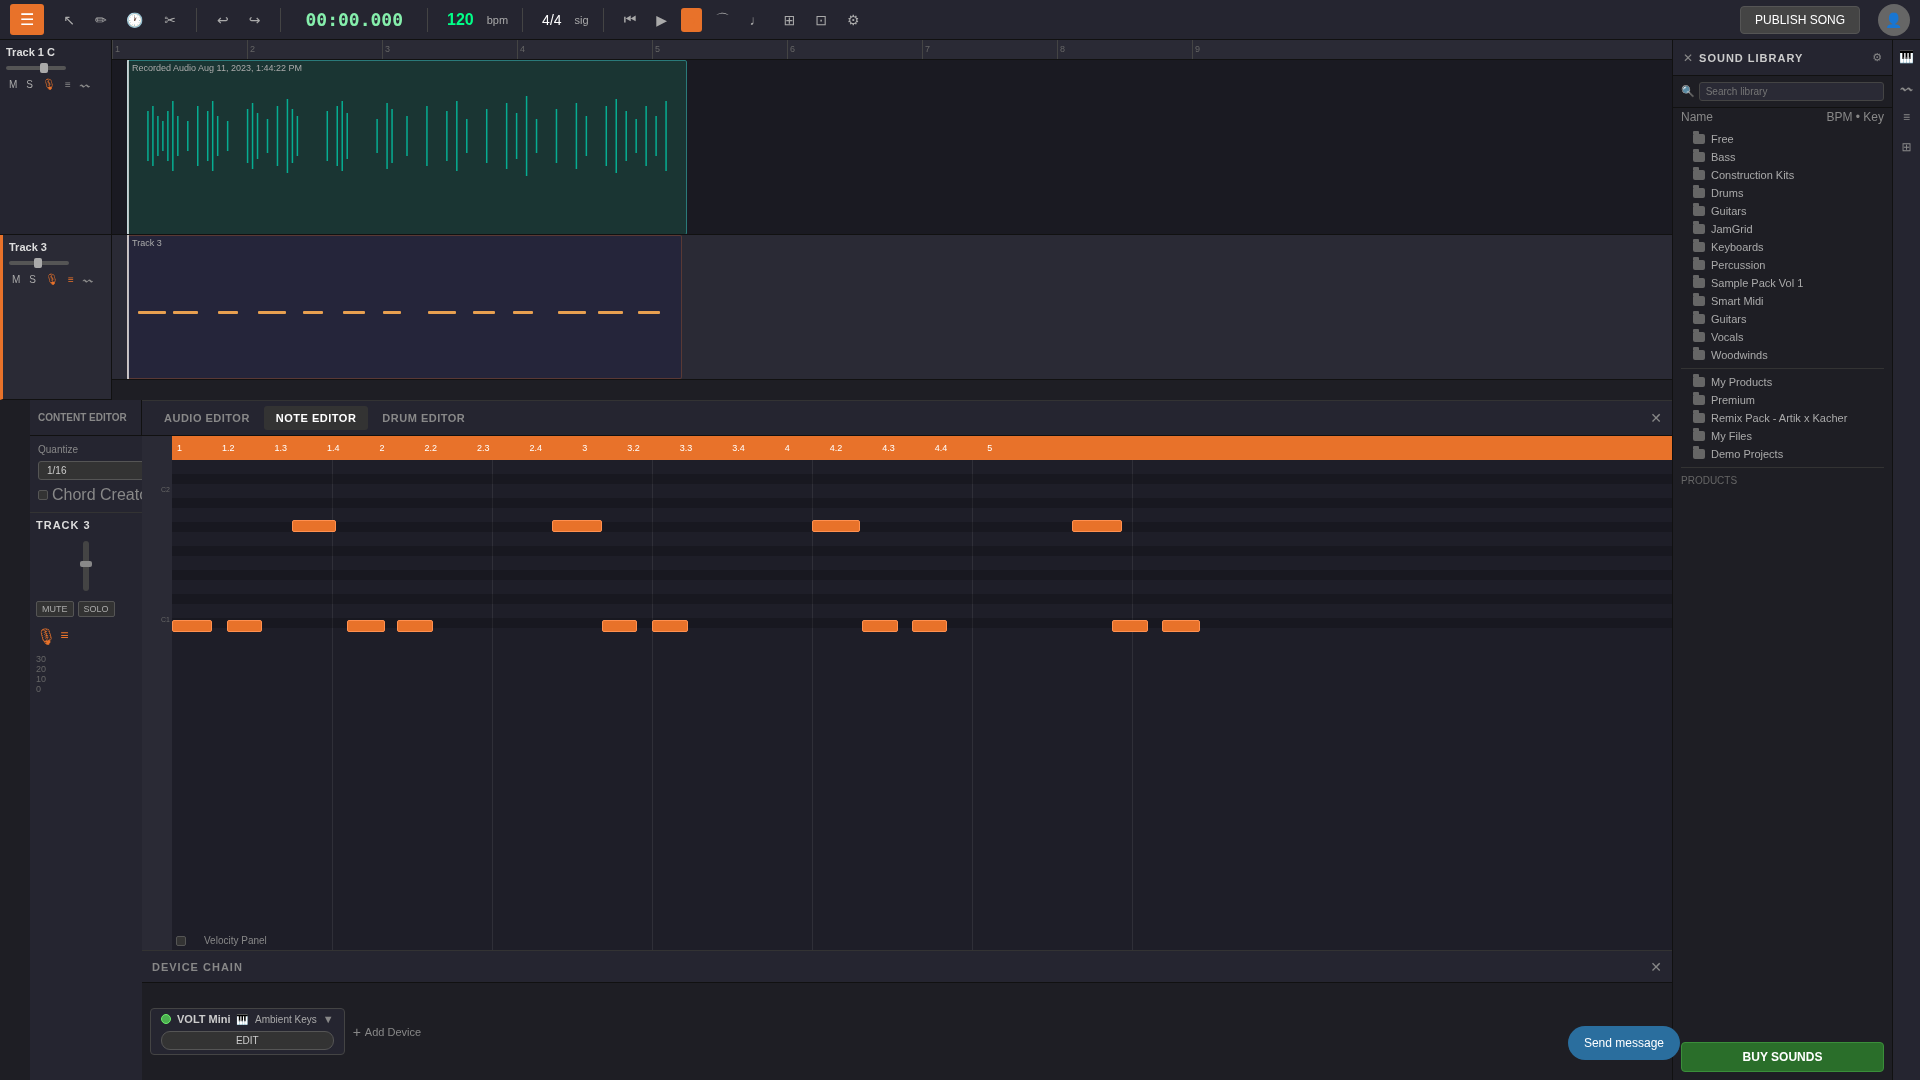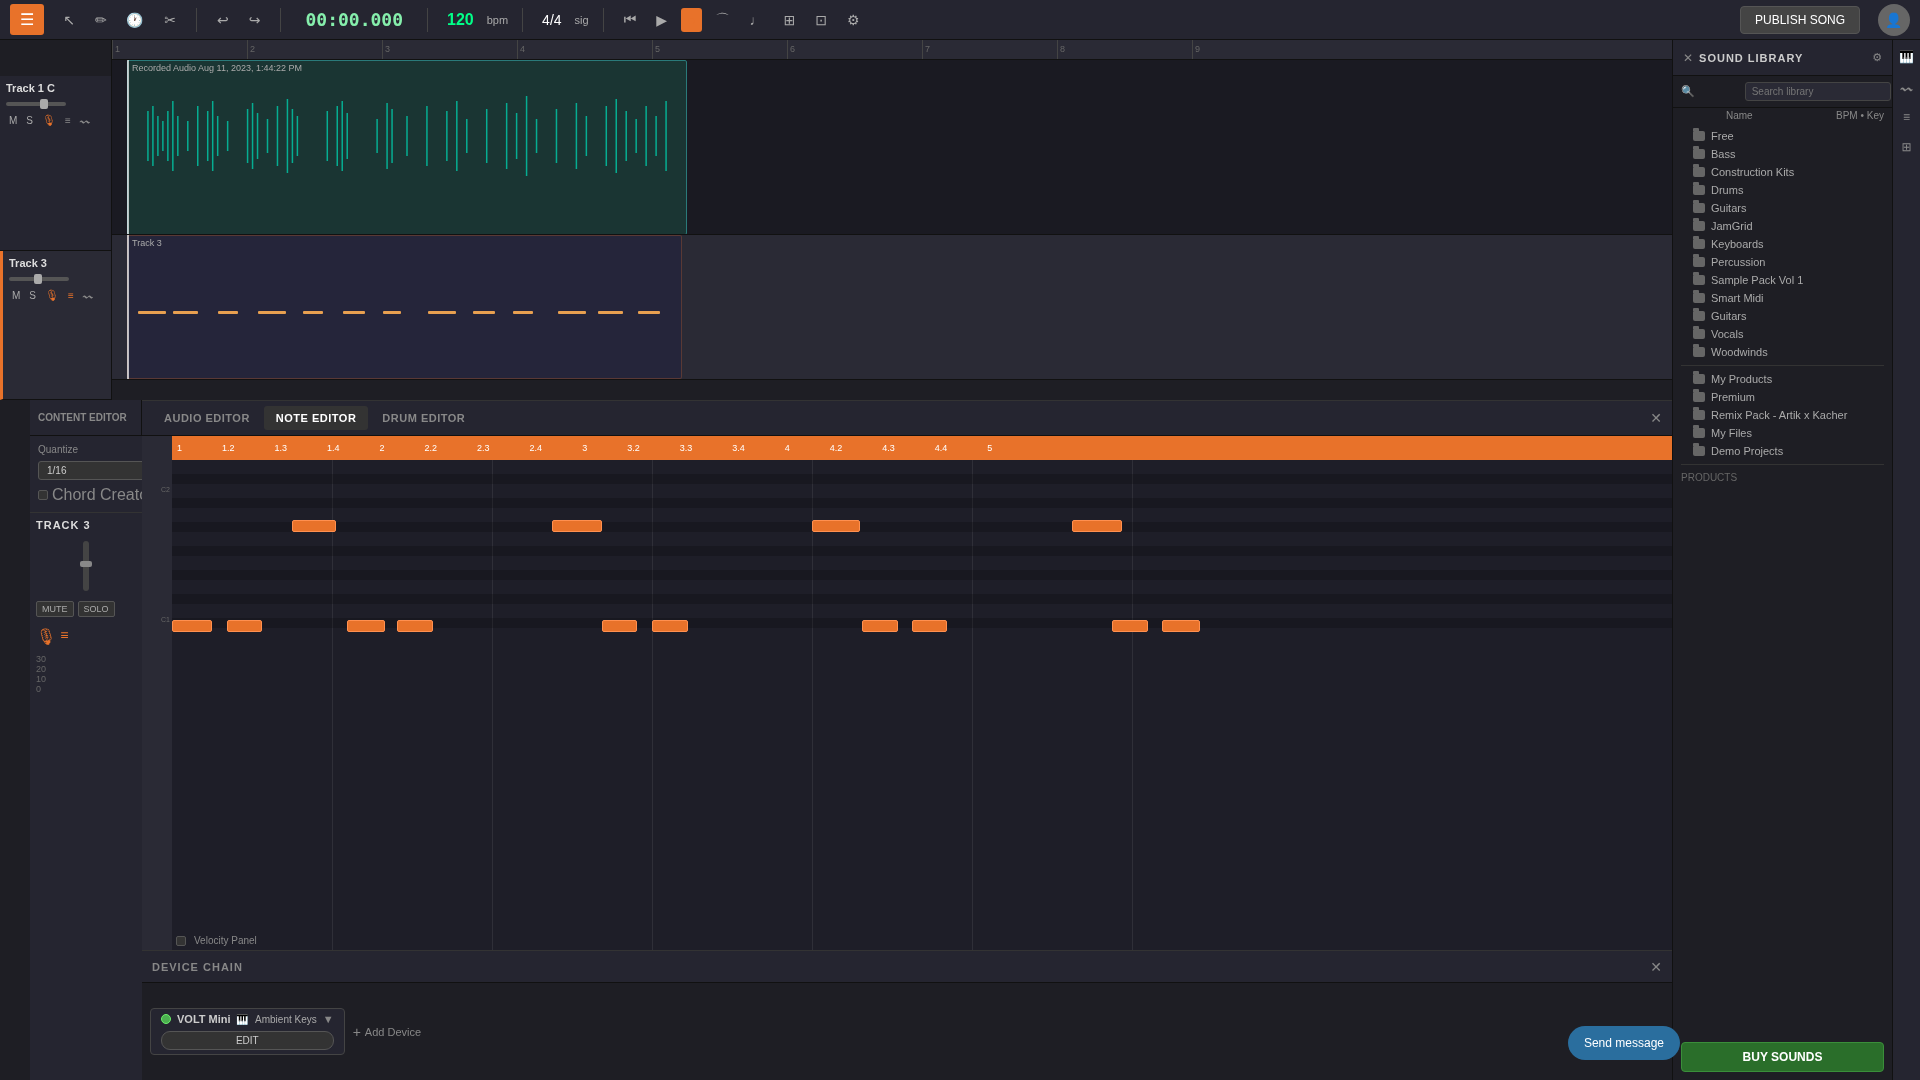--- a/index.html
+++ b/index.html
@@ -295,21 +295,21 @@
       background: #e8722a;
       border-radius: 2px;
       border: 1px solid #ff9050;
     }
 
     
     #velocity-panel-row {
       position: absolute;
       bottom: 4px;
       left: 4px;
-      display: flex; align-items: center; gap: 8px; color: #888; font-size: 10px;
+      display: flex; align-items: center; gap: 18px; color: #888; font-size: 10px;
     }
 
     
     #device-chain-area {
       height: 130px;
       background: #1e1e24;
       border-top: 1px solid #333;
       display: flex;
       flex-direction: column;
     }
@@ -427,37 +427,35 @@
       border-bottom: 1px solid #111;
     }
     #library-search-input {
       flex: 1;
       background: #2a2a35;
       border: 1px solid #444;
       color: #ccc;
       font-size: 10px;
       padding: 3px 6px;
       border-radius: 3px;
-      margin-left: 46px;
     }
     #library-list {
       flex: 1;
       overflow-y: auto;
       padding: 4px 0;
     }
     #library-list::-webkit-scrollbar { width: 4px; }
     #library-list::-webkit-scrollbar-thumb { background: #444; border-radius: 2px; }
     .lib-header-row {
       display: flex;
       align-items: center;
       justify-content: space-between;
       padding: 2px 8px;
       color: #888;
-      font-size: 10px;
-      margin-left: 45px;
+      font-size: 12px;
     }
     .lib-item {
       display: flex;
       align-items: center;
       padding: 3px 8px 3px 20px;
       cursor: pointer;
       color: #aaa;
       font-size: 11px;
       gap: 6px;
     }
@@ -626,21 +624,21 @@
 </div>
 
 <div id="main-layout">
 
   <div id="main-content">
 
     <div id="top-tracks-section" style="height:360px; flex-shrink:0;">
 
       <div id="tracks-left-col">
 
-        <div class="track-header" style="height:195px;margin-top:36px;">
+        <div class="track-header" style="height:195px;">
           <div class="track-name">Track 1 C</div>
           <div class="track-controls-row">
             <div class="vol-slider">
               <div class="vol-slider-thumb"></div>
             </div>
           </div>
           <div class="track-controls-row" style="margin-top:6px;">
             <button class="track-btn m">M</button>
             <button class="track-btn s">S</button>
             <button class="track-btn armed">🎙</button>

